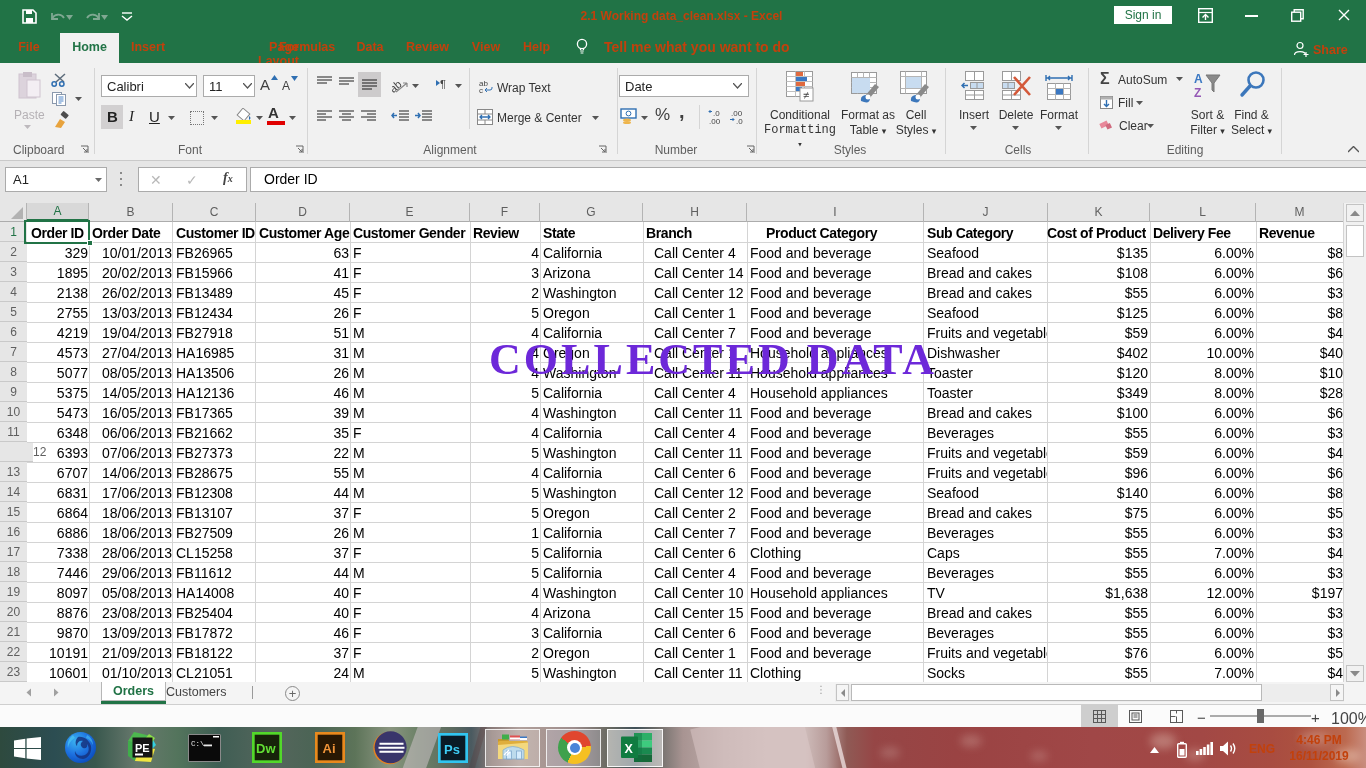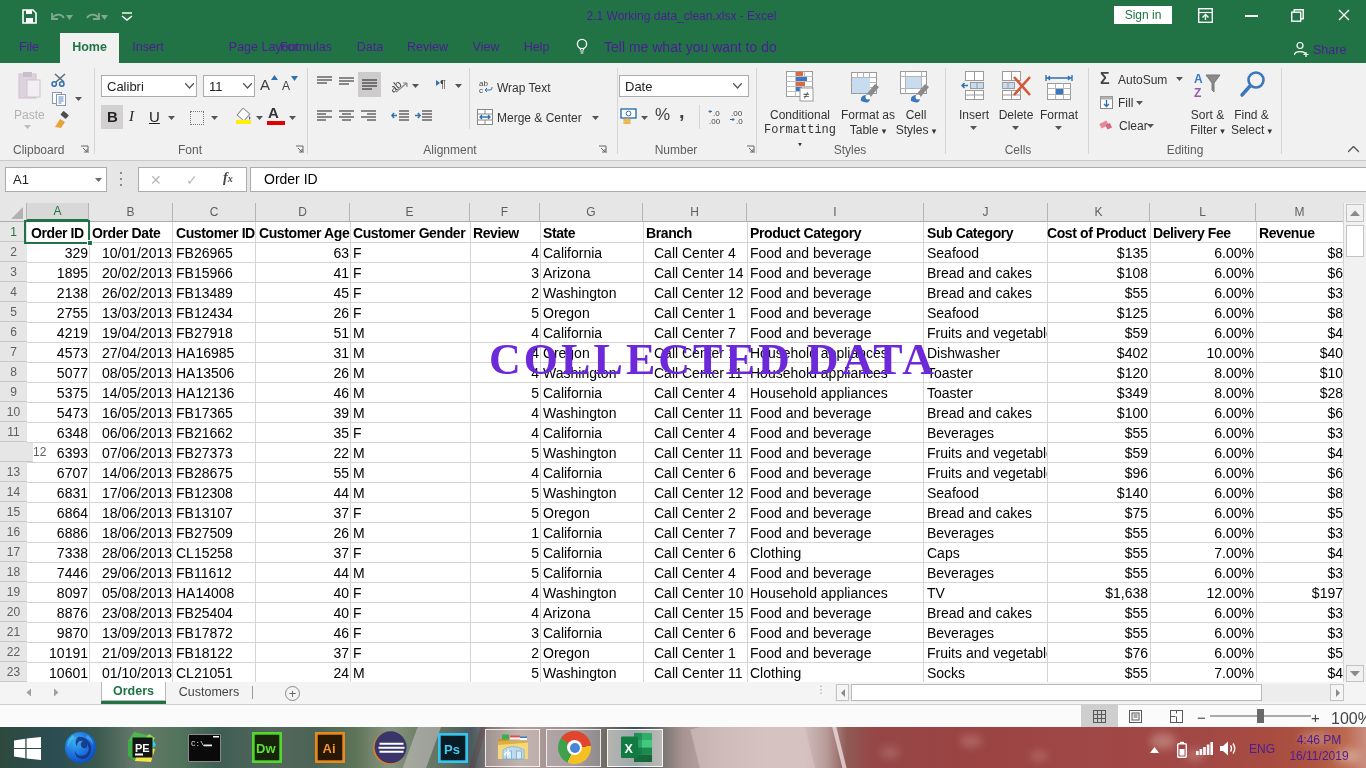--- a/index.html
+++ b/index.html
@@ -1,19 +1,19 @@
 <!DOCTYPE html>
 <html><head>
 <meta charset="utf-8">
 <style>
 html,body{margin:0;padding:0;}
 #page{position:relative;width:1366px;height:768px;overflow:hidden;background:#fff;
   font-family:"Liberation Sans",sans-serif;-webkit-font-smoothing:antialiased;}
 .a{position:absolute;}
-.w{color:#4c1d95;}
+.w{color:#c2410c;font-weight:bold;}
 .g{color:#217346;}
 .t12{font-size:12px;}
 .t125{font-size:12.5px;}
 .ic{position:absolute;}
 .lbl{position:absolute;font-size:12px;color:#5e5e5e;text-align:center;}
 .sep{position:absolute;width:1px;background:#d5d5d5;top:68px;height:86px;}
 .cbox{position:absolute;background:#fff;border:1px solid #ababab;box-sizing:border-box;}
 .colh{position:absolute;top:203px;height:19px;box-sizing:border-box;border-right:1px solid #b4b4b4;
   color:#5f5f5f;font-size:12px;text-align:center;line-height:19px;}
 .rowh{position:absolute;left:0;width:27px;height:20px;box-sizing:border-box;border-bottom:1px solid #c9c9c9;
@@ -502,21 +502,21 @@
  <div class="a" style="left:1256px;top:222px;width:1px;height:460px;background:#d4d4d4;"></div>
 
  <div class="hcell" style="left:31px;width:58px;">Order ID</div>
  <div class="hcell" style="left:92px;width:81px;">Order Date</div>
  <div class="hcell" style="left:176px;width:80px;">Customer ID</div>
  <div class="hcell" style="left:259px;width:91px;">Customer Age</div>
  <div class="hcell" style="left:353px;width:117px;">Customer Gender</div>
  <div class="hcell" style="left:473px;width:67px;">Review</div>
  <div class="hcell" style="left:543px;width:100px;">State</div>
  <div class="hcell" style="left:646px;width:101px;">Branch</div>
- <div class="hcell" style="left:750px;width:151px;">Product Category</div>
+ <div class="hcell" style="left:766px;width:151px;">Product Category</div>
  <div class="hcell" style="left:927px;width:121px;">Sub Category</div>
  <div class="hcell" style="left:1047px;width:99px;">Cost of Product</div>
  <div class="hcell" style="left:1153px;width:103px;">Delivery Fee</div>
  <div class="hcell" style="left:1259px;width:84px;">Revenue</div>
 
  <div class="dcol" style="left:27px;top:243px;width:61px;text-align:right;">329
 1895
 2138
 2755
 4219
@@ -822,21 +822,21 @@
 <div id="tabbar">
  <div class="a" style="left:0;top:682px;width:1366px;height:23px;background:#f4f4f4;border-bottom:1px solid #cfcfcf;box-sizing:border-box;"></div>
  <svg class="a" style="left:25px;top:688px;" width="7" height="9">
         <path d="M6 0.5 L1.5 4.5 L6 8.5 Z" fill="#a0a0a0"></path>
       </svg>
  <svg class="a" style="left:53px;top:688px;" width="7" height="9">
         <path d="M1 0.5 L5.5 4.5 L1 8.5 Z" fill="#a0a0a0"></path>
       </svg>
  <div class="a" style="left:101px;top:682px;width:65px;height:19px;background:#fff;border:1px solid #b7b7b7;border-top:0;box-sizing:border-box;text-align:center;color:#217346;font-weight:bold;font-size:12.5px;line-height:18px;">Orders</div>
  <div class="a" style="left:101px;top:701px;width:65px;height:3px;background:#217346;"></div>
- <div class="a" style="left:166px;top:682px;width:86px;height:20px;text-align:center;color:#444;font-size:12.5px;line-height:21px;">Customers</div>
+ <div class="a" style="left:166px;top:682px;width:86px;height:20px;color:#444;font-size:12.5px;line-height:21px;">Customers</div>
  <div class="a" style="left:252px;top:686px;width:1px;height:13px;background:#9a9a9a;"></div>
  <div class="a" style="left:285px;top:686px;width:15px;height:15px;border:1px solid #8a8a8a;border-radius:50%;box-sizing:border-box;color:#666;font-size:13px;line-height:13px;text-align:center;">+</div>
  <div class="a" style="left:816px;top:688px;width:4px;height:12px;color:#9a9a9a;font-size:10px;line-height:4px;letter-spacing:0;">⋮</div>
 
  <div class="a" style="left:835px;top:684px;width:509px;height:18px;background:#ededed;"></div>
  <div class="a" style="left:836px;top:684px;width:13px;height:17px;background:#f5f5f5;border:1px solid #c3c3c3;box-sizing:border-box;"></div>
  <svg class="a" style="left:840px;top:689px;" width="6" height="8">
         <path d="M5 0 L1 4 L5 8 Z" fill="#8a8a8a"></path>
       </svg>
  <div class="a" style="left:851px;top:684px;width:411px;height:17px;background:#fff;border:1px solid #b9b9b9;box-sizing:border-box;"></div>

